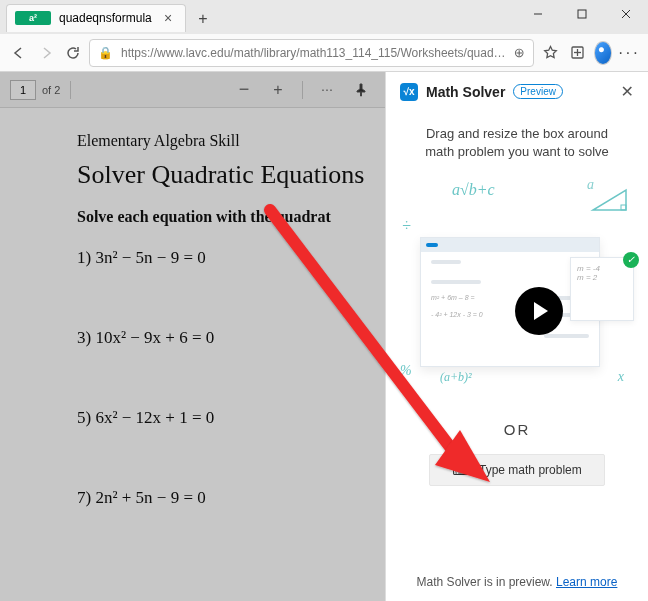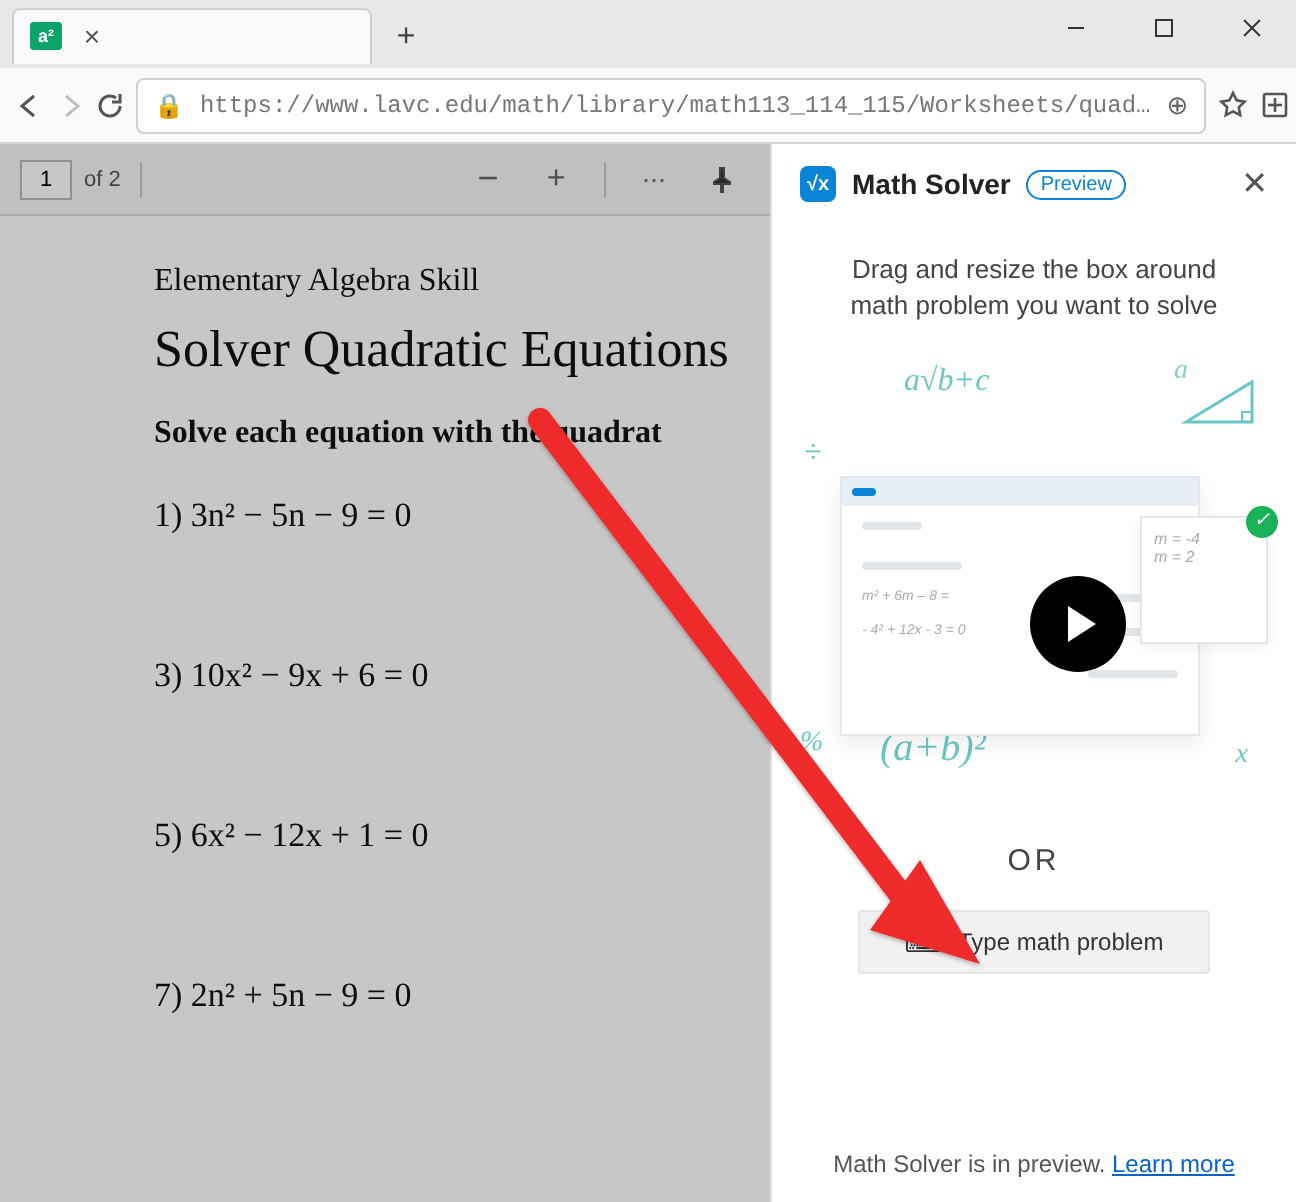--- a/index.html
+++ b/index.html
@@ -12,33 +12,33 @@
     position: relative;
   }
   
   .titlebar { height: 34px; display: flex; align-items: flex-start; background: #e8e8e8; }
   .tabstrip { display: flex; align-items: center; padding-left: 6px; gap: 4px; padding-top: 4px;}
   .tab {
     display: flex; align-items: center; gap: 8px;
     background: #fafafa; border: 1px solid #d0d0d0; border-bottom: none;
     border-radius: 4px 4px 0 0; padding: 5px 10px 6px 8px; width: 180px;
   }
-  .favicon { width: 16px; height: 14px; background: #0aa36b; border-radius: 2px; display: flex; align-items:center; justify-content:center; color:#fff; font-size:9px; font-weight:bold;}
+  .favicon { width: 36px; height: 14px; background: #0aa36b; border-radius: 2px; display: flex; align-items:center; justify-content:center; color:#fff; font-size:9px; font-weight:bold;}
   .tab-title { flex: 1; font-size: 12px; overflow: hidden; text-overflow: ellipsis; white-space: nowrap;}
   .tab-close { width: 14px; color:#555; text-align:center; font-size:14px;}
   .newtab { width: 26px; height: 26px; margin-top:2px; display:flex; align-items:center; justify-content:center; color:#444; font-size:16px; border-radius:3px;}
   .winctrls { margin-left: auto; display: flex; }
   .winbtn { width: 44px; height: 28px; display:flex; align-items:center; justify-content:center; font-size:10px; color:#222;}
   
   .toolbar { height: 38px; background: #fafafa; border-bottom: 1px solid #d6d6d6; display:flex; align-items:center; gap:6px; padding: 0 8px;}
   .tbtn { width: 28px; height: 28px; display:flex; align-items:center; justify-content:center; color:#555; border-radius:3px;}
   .tbtn svg{stroke:#555;}
   .addrbar { flex: 1; display:flex; align-items:center; gap:8px; border:1px solid #d0d0d0; border-radius:4px; background:#fff; height:28px; padding:0 8px;}
   .addrbar .lock{color:#555;font-size:12px;}
-  .addrtext { flex:1; font-size:12px; color:#777; overflow:hidden; text-overflow:ellipsis; white-space:nowrap;font-family:Liberation Mono, monospace;}
+  .addrtext { flex:1; font-size:12px; color:#777; overflow:hidden; text-overflow:ellipsis; white-space:nowrap;}
   .avatar{width:24px;height:24px;border-radius:50%;background: radial-gradient(circle at 40% 35%, #fff 0 2px, transparent 3px), linear-gradient(135deg,#4aa3ff,#0a63c7); border:1px solid #ccc;}
   .dots{font-size:16px;letter-spacing:2px;color:#444;}
   
   .content { position: relative; height: calc(100% - 72px); display:flex; }
   .pdfarea { position:relative; width: 385px; height: 100%; background:#fff; overflow:hidden;}
   .pdfbar { height:36px; display:flex; align-items:center; gap:6px; padding:0 10px; background:#f7f7f7; border-bottom:1px solid #ddd;}
   .pagebox{border:1px solid #bbb; background:#fff; width:26px; height:20px; text-align:center; font-size:11px; line-height:18px;}
   .ofpage{font-size:11px;color:#555;}
   .divider{width:1px;height:18px;background:#ccc;margin:0 4px;}
   .pdfbar .tbtn{color:#666;}
@@ -66,38 +66,39 @@
   .mock .mline{height:4px;background:#e1e6eb;border-radius:2px;}
   .playbtn{position:absolute;left:115px;top:110px;width:48px;height:48px;border-radius:50%;background:#000;display:flex;align-items:center;justify-content:center;}
   .playbtn::after{content:"";border-left:14px solid #fff;border-top:9px solid transparent;border-bottom:9px solid transparent;margin-left:4px;}
   .sidecard{position:absolute;right:0;top:80px;width:64px;height:64px;background:#fff;border:1px solid #e2e8ee;box-shadow:0 2px 6px rgba(0,0,0,.06);padding:6px;font-size:8px;color:#aaa;font-style:italic;}
   .gcheck{position:absolute;right:-6px;top:-6px;width:16px;height:16px;border-radius:50%;background:#19b257;color:#fff;font-size:10px;text-align:center;line-height:16px;}
   .mathdeco{position:absolute;color:#6bc6c6;font-style:italic;font-family:serif;}
   .md-div{left:2px;top:40px;font-size:16px;}
   .md-rt{left:52px;top:4px;font-size:16px;}
   .md-a{right:40px;top:0;font-size:14px;color:#89d0d0;}
   .md-tri{right:4px;top:10px;}
-  .md-ab{left:40px;bottom:2px;font-size:20px;}
+  .md-ab{left:40px;bottom:2px;font-size:12px;}
   .md-pct{left:0;bottom:8px;font-size:14px;}
   .md-x{right:10px;bottom:2px;font-size:14px;}
   .or{font-size:15px;color:#444;text-align:center;margin:24px 0 8px;letter-spacing:2px;}
   .typebtn{margin:8px auto 0;display:flex;align-items:center;gap:8px;justify-content:center;width:176px;height:32px;background:#f1f1f1;border:1px solid #e5e5e5;font-size:12px;color:#333;border-radius:2px;}
   .kbicon{font-size:13px;}
   .panelfoot{margin-top:auto;text-align:center;font-size:12px;color:#555;padding:10px 16px 12px;}
   .panelfoot a{color:#0a63c7;text-decoration:underline;}
   
   .arrow{position:absolute; z-index:30; pointer-events:none;}
 </style>
 </head>
 <body>
 
 <div class="titlebar">
   <div class="tabstrip">
     <div class="tab">
       <div class="favicon">a²</div>
+      <div class="tab-title">quadeqnsformula</div>
       <div class="tab-close">×</div>
     </div>
     <div class="newtab">+</div>
   </div>
   <div class="winctrls">
     <div class="winbtn">
       <svg width="10" height="10">
           <line x1="1" y1="5" x2="9" y2="5" stroke="#333"></line>
         </svg>
     </div>

